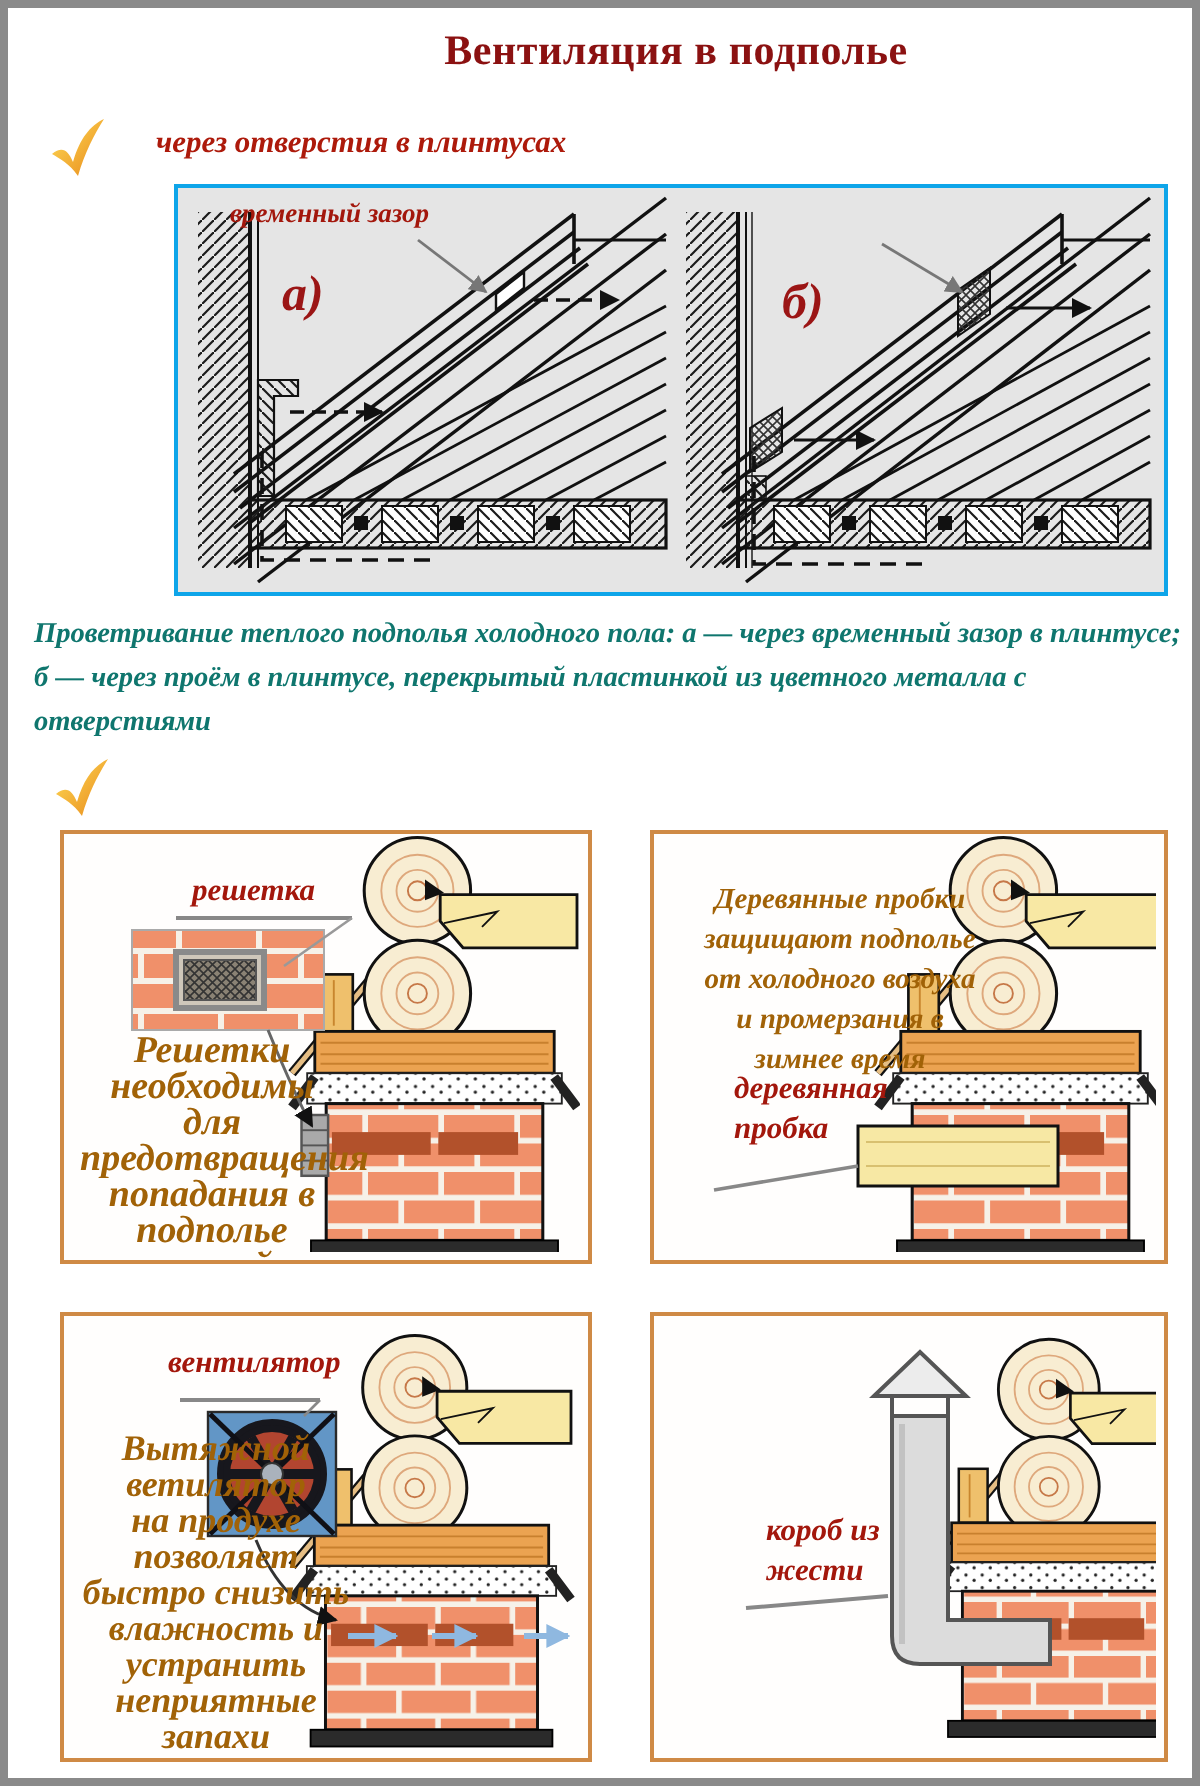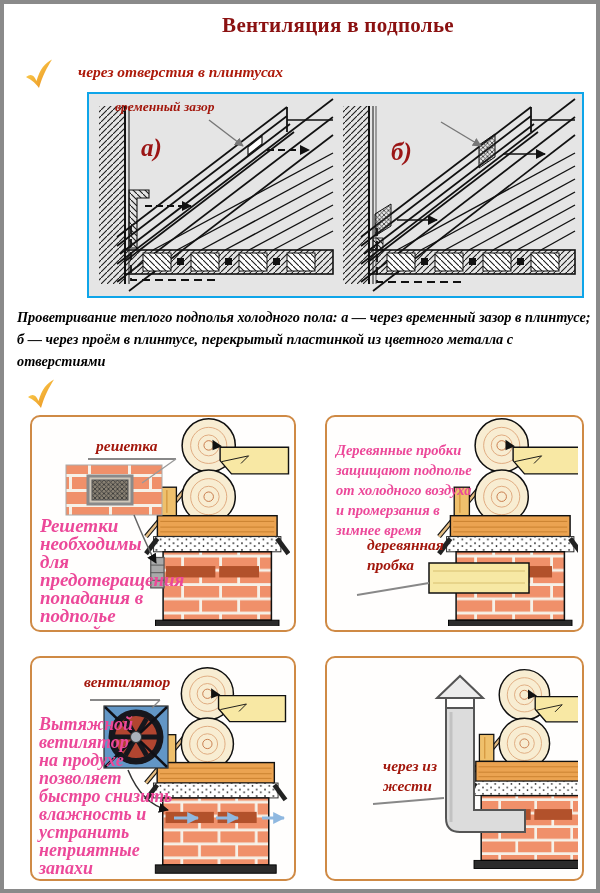--- a/index.html
+++ b/index.html
@@ -21,37 +21,37 @@
     border:2px solid #0ea5e9; background:#e5e5e5;margin-left:37px;
   }
   .fig-letter{
     position:absolute; font-size:25px; font-weight:bold; font-style:italic; color:#9b1515;
   }
   .d-callout{
     position:absolute; font-size:13.5px; font-weight:bold; font-style:italic; color:#a3170c; white-space:nowrap;
   }
   .caption{
     position:absolute; left:13px; top:302px; width:580px;
-    font-size:14.3px; line-height:22px; font-weight:bold; font-style:italic; color:#000000;
+    font-size:14.3px; line-height:22px; font-weight:bold; font-style:italic; color:#0f766e;
     white-space:pre-line;
   }
   .panel{
-    position:absolute; border:2px solid #cf8a45; border-radius:10px; background:#fffefd; overflow:hidden;
+    position:absolute; border:2px solid #cf8a45; border-radius:0; background:#fffefd; overflow:hidden;
   }
   .p1{left:26px; top:411px; width:262px; height:213px;}
   .p2{left:321px; top:411px; width:255px; height:213px;}
   .p3{left:26px; top:652px; width:262px; height:221px;}
   .p4{left:321px; top:652px; width:255px; height:221px;}
   .pnl-svg{position:absolute; left:0; top:0;}
   .p-callout{
     position:absolute; font-size:15.5px; line-height:20px; font-weight:bold; font-style:italic;
     color:#a3170c; white-space:pre-line;
   }
   .p-text{
-    position:absolute; font-weight:bold; font-style:italic; color:#ec4899; white-space:pre-line;
+    position:absolute; font-weight:bold; font-style:italic; color:#a16207; white-space:pre-line;text-align:center;
   }
   .t1{left:8px;  top:100px; width:132px; font-size:19px; line-height:18px;}
   .t2{left:9px;  top:23px;  width:168px; font-size:14.5px; line-height:20px;}
   .t3{left:7px;  top:57px;  width:138px; font-size:18px; line-height:18px;}
   .t4{left:9px;  top:18px;  width:172px; font-size:14.5px; line-height:21px;}
 </style>
 </head>
 <body>
 
 <svg width="0" height="0" style="position:absolute" aria-hidden="true">
@@ -348,17 +348,17 @@
       </g>
       <g>
         <path d="M119,50 L119,160 Q119,174 133,174 L198,174 L198,152 L147,152 L147,50 Z" fill="#dcdcdc" stroke="#555" stroke-width="2"></path>
         <line x1="124" y1="54" x2="124" y2="164" stroke="#c2c2c2" stroke-width="3"></line>
         <polygon points="110,40 133,18 156,40" fill="#ececec" stroke="#555" stroke-width="2"></polygon>
         <line x1="119" y1="40" x2="119" y2="50" stroke="#555" stroke-width="2"></line>
         <line x1="147" y1="40" x2="147" y2="50" stroke="#555" stroke-width="2"></line>
       </g>
       <polyline points="46,146 117,140" fill="none" stroke="#888" stroke-width="2"></polyline>
     </svg>
-    <div class="p-callout" style="left:56px; top:98px">через из
+    <div class="p-callout" style="left:56px; top:98px">короб из
 жести</div>
   </div>
 
 </div>
 
 </body></html>

